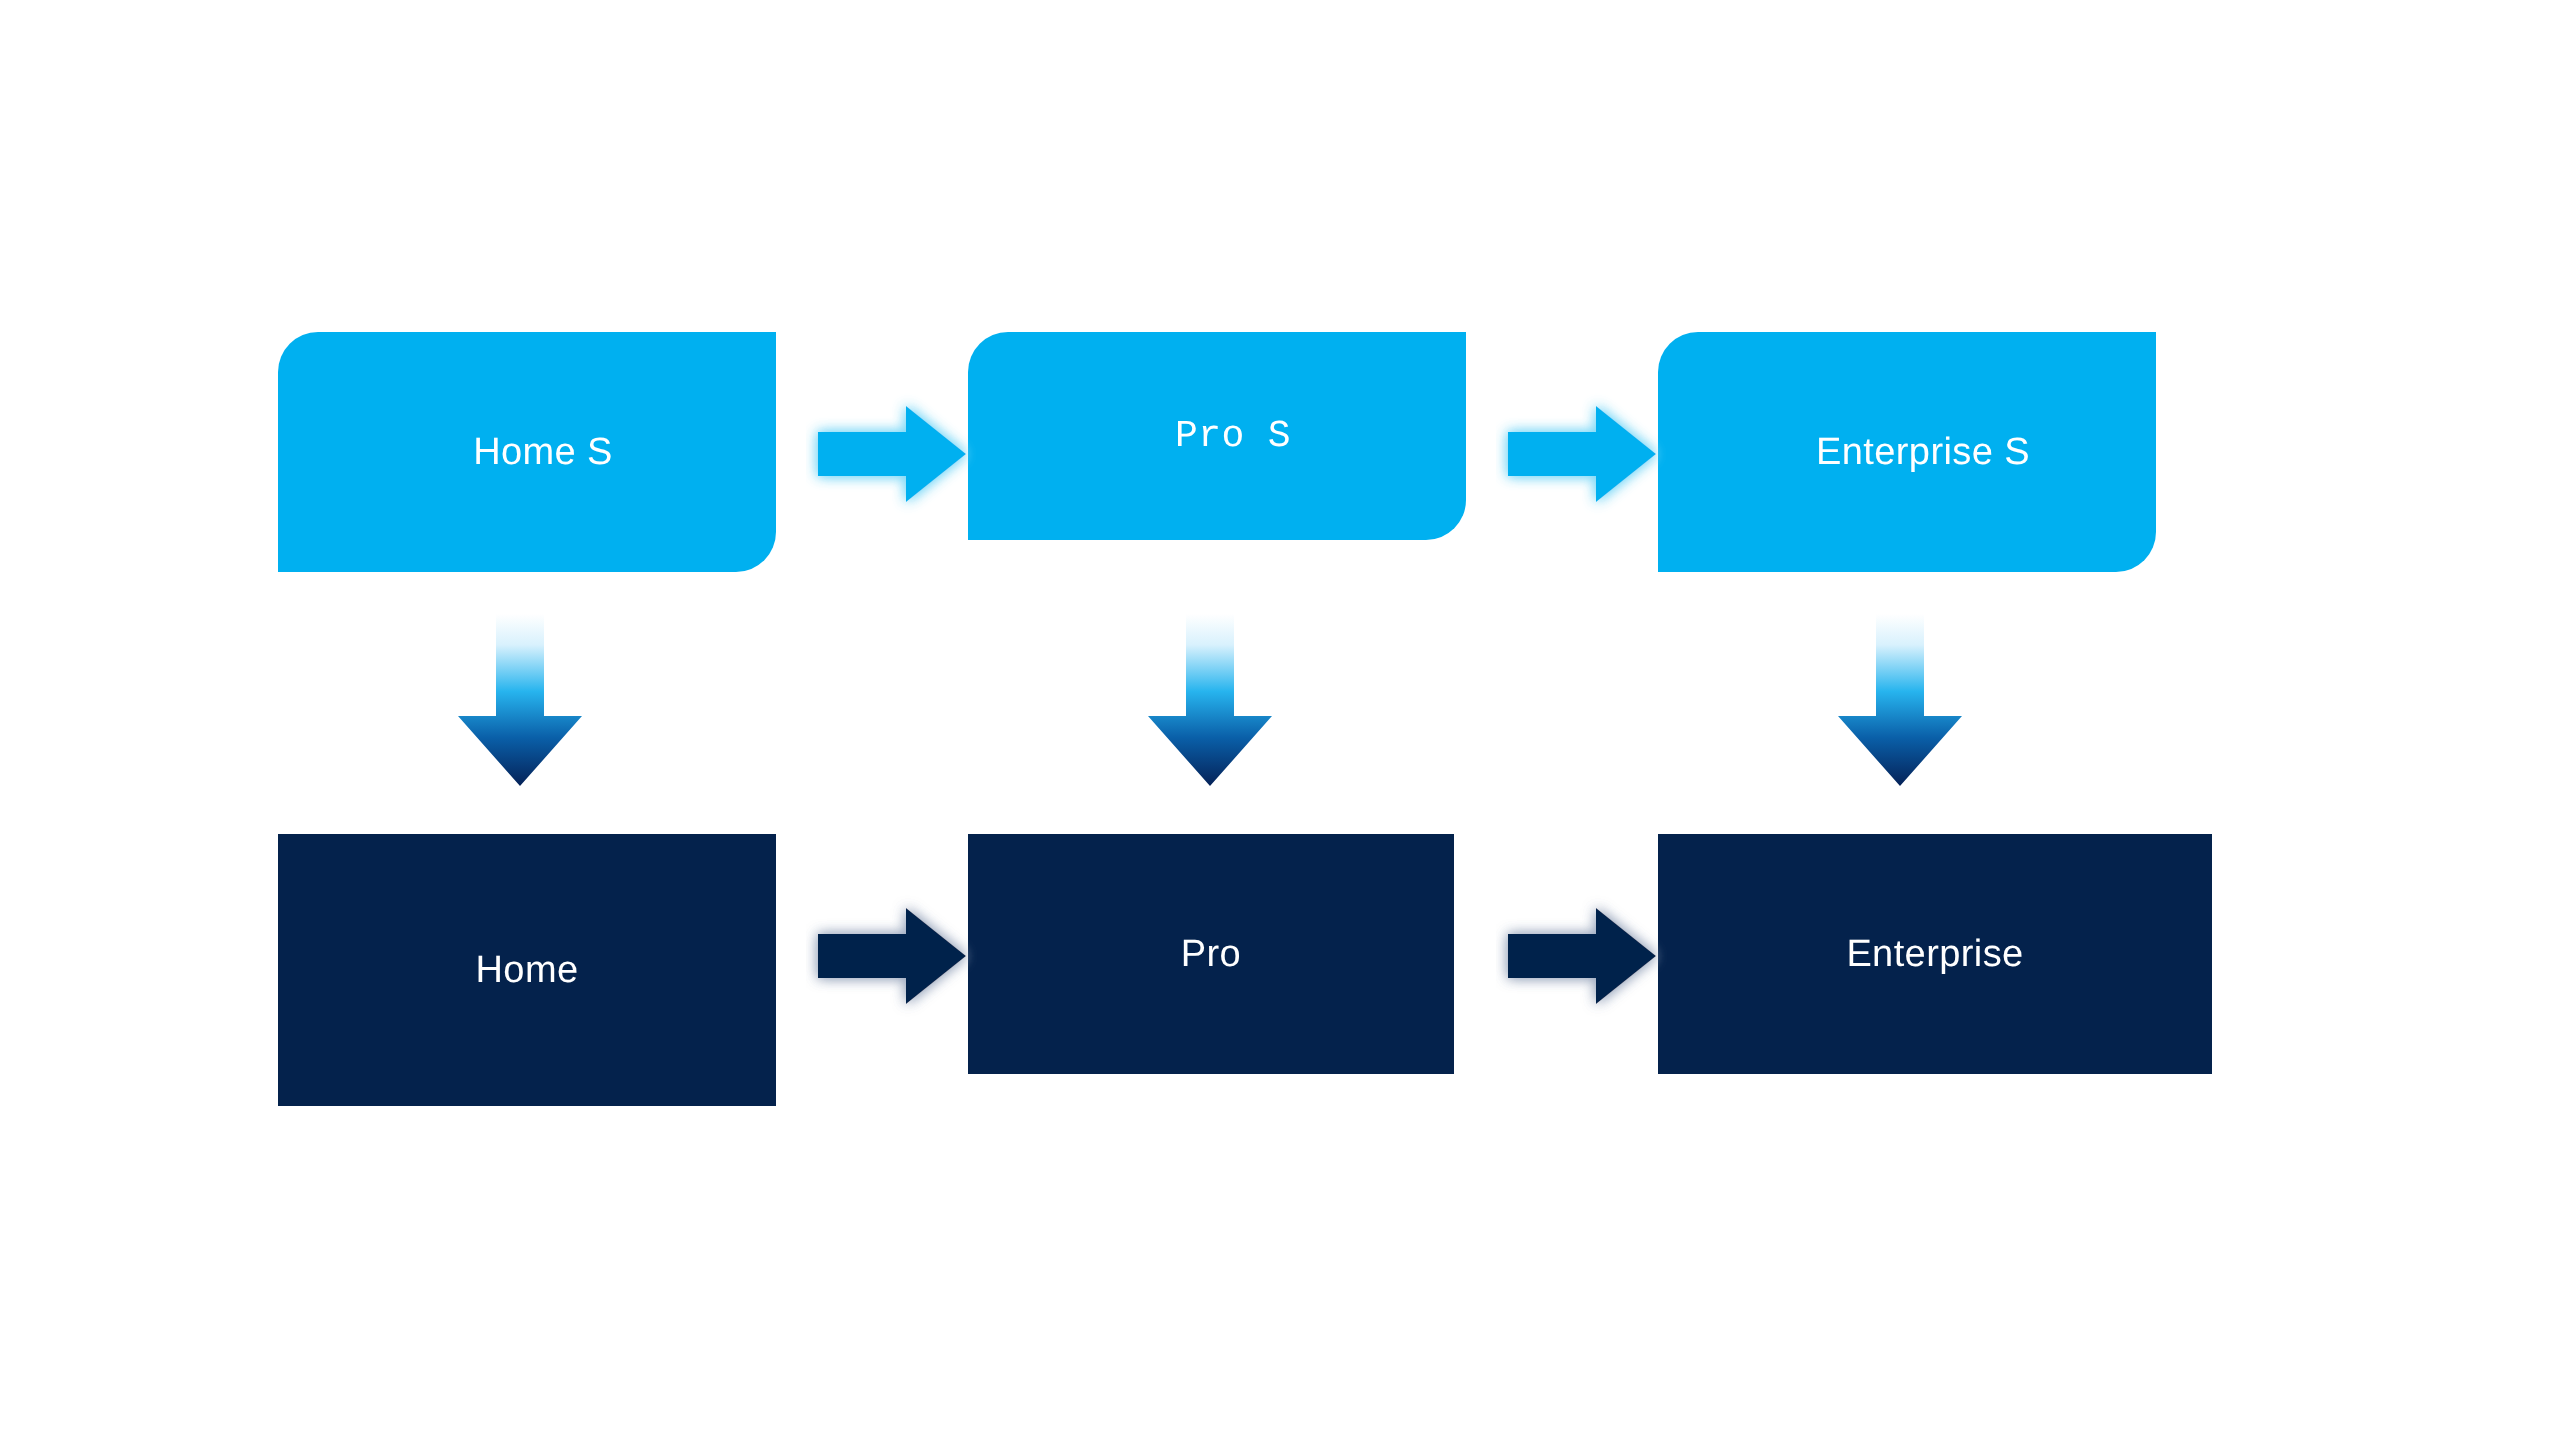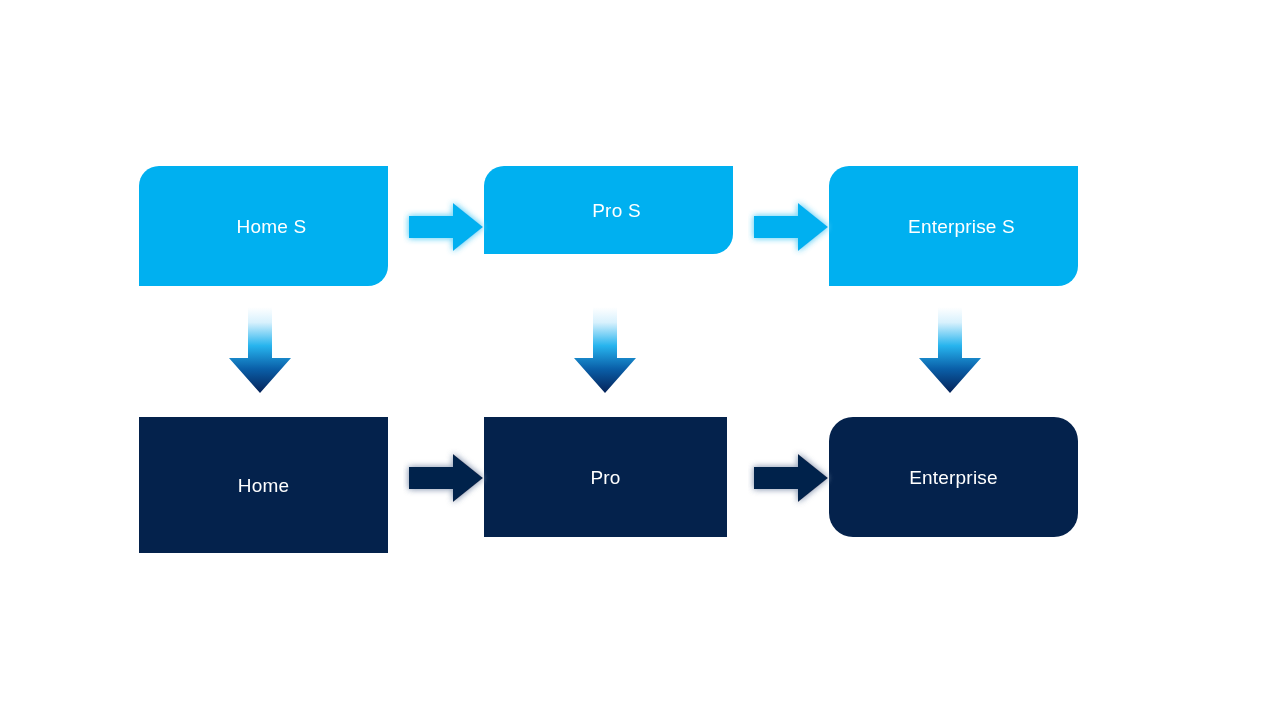--- a/index.html
+++ b/index.html
@@ -49,27 +49,27 @@
     border-radius: 0;
   }
 
   .node-label {
     pointer-events: none;
     white-space: nowrap;
   }
 
   
   #node-home-s       { left: 139px; top: 166px; width: 249px; height: 120px; }
-  #node-pro-s        { left: 484px; top: 166px; width: 249px; height: 88px; }
+  #node-pro-s        { left: 484px; top: 166px; width: 249px; height: 104px; font-family: Liberation Mono, monospace; }
   #node-enterprise-s { left: 829px; top: 166px; width: 249px; height: 120px; text-align: center; }
 
   
   #node-home       { left: 139px; top: 417px; width: 249px; height: 136px; }
   #node-pro        { left: 484px; top: 417px; width: 243px; height: 120px; }
-  #node-enterprise { left: 829px; top: 417px; width: 249px; height: 120px; border-radius: 24px; }
+  #node-enterprise { left: 829px; top: 417px; width: 277px; height: 120px; }
 
   
   .arrow {
     position: absolute;
   }
   .arrow svg { display: block; }
 
   
   #arrow-home-to-pro-s       { left: 403px; top: 196px; width: 86px; height: 62px; }
   #arrow-pro-to-enterprise-s { left: 748px; top: 196px; width: 86px; height: 62px; }

